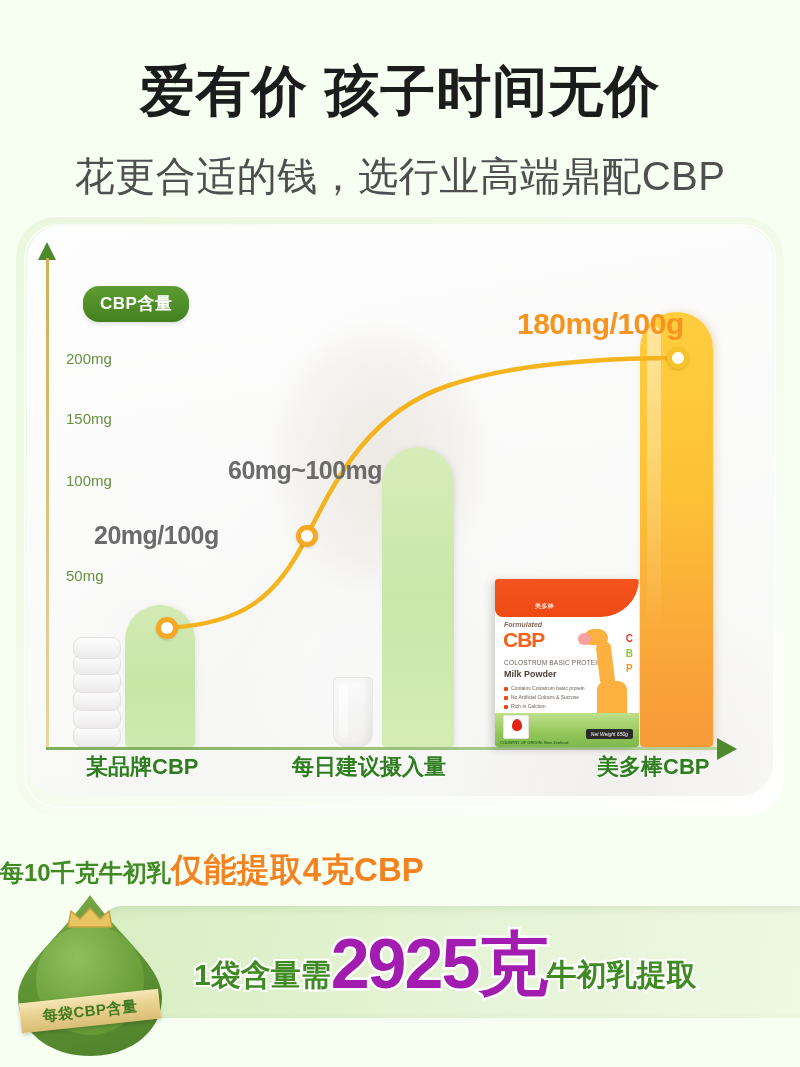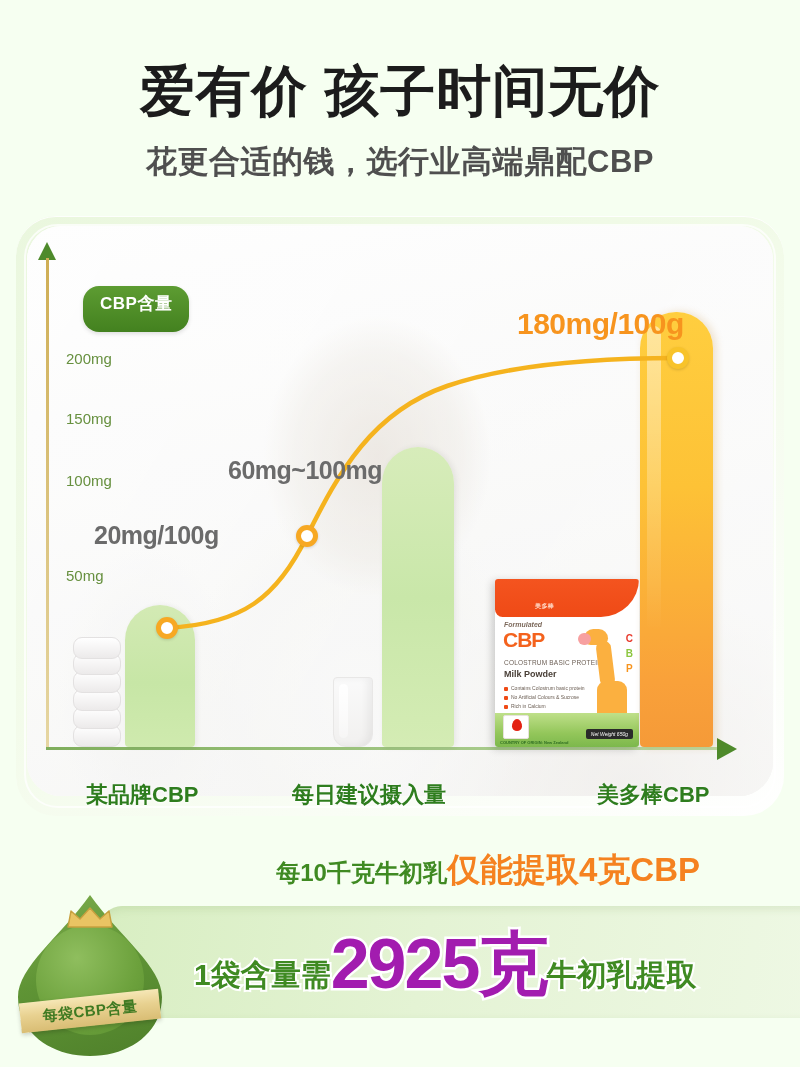--- a/index.html
+++ b/index.html
@@ -11,22 +11,22 @@
   }
   #page{ position:relative; width:800px; height:1067px; }
 
   
   .header{ position:absolute; left:0; top:62px; width:800px; text-align:center; }
   .title{
     font-size:55px; font-weight:bold; color:#1c1c1c;
     letter-spacing:1px; line-height:1.08;
   }
   .subtitle{
-    margin-top:20px;
-    font-size:31px; color:#4f4f4f; font-weight:700; letter-spacing:0.5px;
+    margin-top:28px;
+    font-size:40px; color:#4f4f4f; font-weight:400; letter-spacing:0.5px;
   }
 
   
   .card-outer{
     position:absolute; left:16px; top:216px; width:768px; height:600px;
     border-radius:40px;
     background:linear-gradient(150deg,#eaf7de 0%, #f2fbe9 45%, #ffffff 100%);
     box-shadow:0 1px 0 rgba(255,255,255,.9) inset;
   }
   .card-outer:after{
@@ -73,21 +73,21 @@
   .x-arrow{
     position:absolute; left:690px; top:512px;
     width:0;height:0;border-top:11px solid transparent;border-bottom:11px solid transparent;
     border-left:20px solid #4e8a2b;
   }
 
   .badge{
     position:absolute; left:56px; top:60px;
     background:linear-gradient(180deg,#5d9c32,#43811f);
     color:#fff; font-size:17px; font-weight:bold;
-    padding:6px 17px 17px; border-radius:16px;
+    padding:6px 17px 7px; border-radius:16px;
     box-shadow:0 2px 4px rgba(0,0,0,.12);
     letter-spacing:.5px;
   }
 
   .ytick{
     position:absolute; left:39px;
     font-size:15px; color:#67903f; font-weight:500; white-space:nowrap;margin-top:38px;
   }
 
   
@@ -200,28 +200,28 @@
   }
   .marker.m3{ border-color:#f8c32a; }
 
   .val{ position:absolute; font-weight:bold; white-space:nowrap;}
   .val1{ left:94px; top:521px; font-size:25px; color:#6b6b6b; letter-spacing:-.5px;}
   .val2{ left:228px; top:456px; font-size:25px; color:#6b6b6b; letter-spacing:-.5px;}
   .val3{ left:517px; top:307px; font-size:30px; color:#f7941e; letter-spacing:-.5px;}
 
   .xlabel{
     position:absolute; font-size:22px; font-weight:bold; color:#2e7d1e;
-    white-space:nowrap; top:780px;
+    white-space:nowrap; top:752px;
     text-shadow:0 1px 2px rgba(255,255,255,.9), 0 0 5px rgba(255,255,255,.8);
   }
 
   
   .strip{
-    position:absolute; left:0; top:848px; width:700px; text-align:right;
-    font-size:29px; font-weight:bold; white-space:nowrap;padding-left:24px;
+    position:absolute; left:0; top:848px; width:700px; text-align:left;
+    font-size:29px; font-weight:bold; white-space:nowrap;
   }
   .strip .g{ color:#3f8a22; font-size:24px; }
   .strip .o{ color:#f58220; font-size:33px; }
 
   
   .banner{
     position:absolute; left:100px; top:906px; width:720px; height:112px;
     border-radius:22px 0 0 22px;
     background:linear-gradient(100deg,#d8eec2 0%,#e4f3d4 45%,#eef8e4 100%);
     box-shadow:0 3px 8px rgba(120,160,90,.18) inset;

